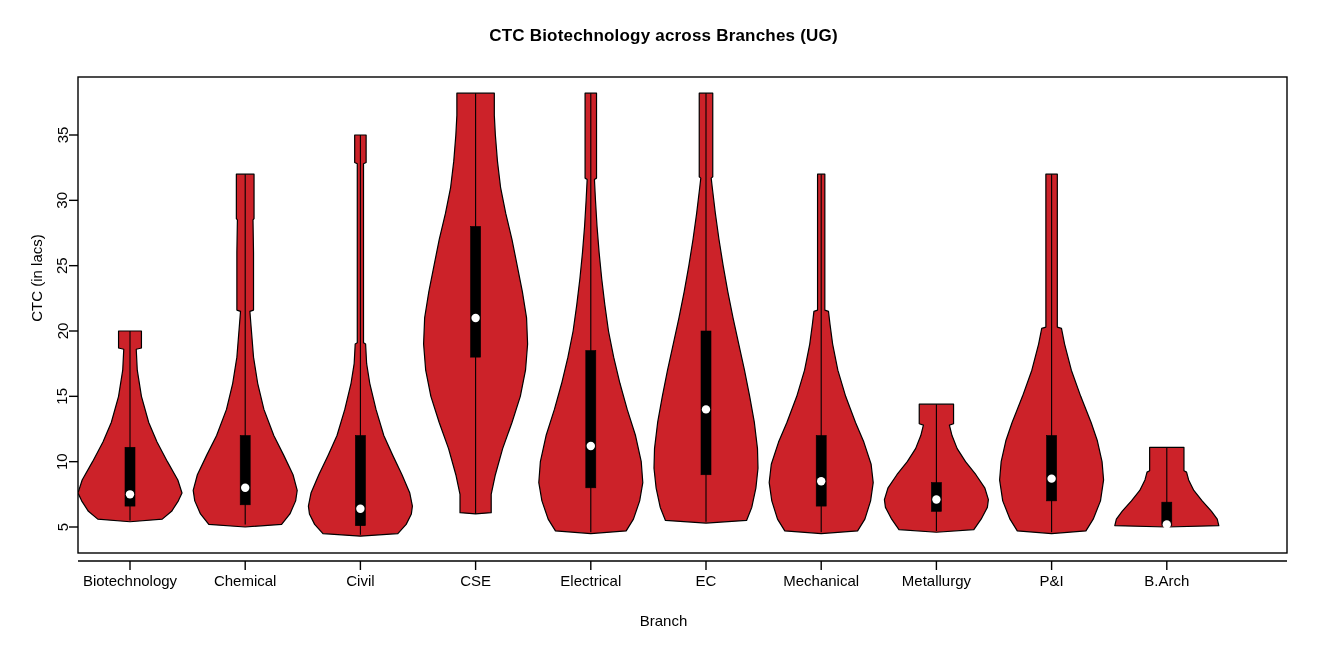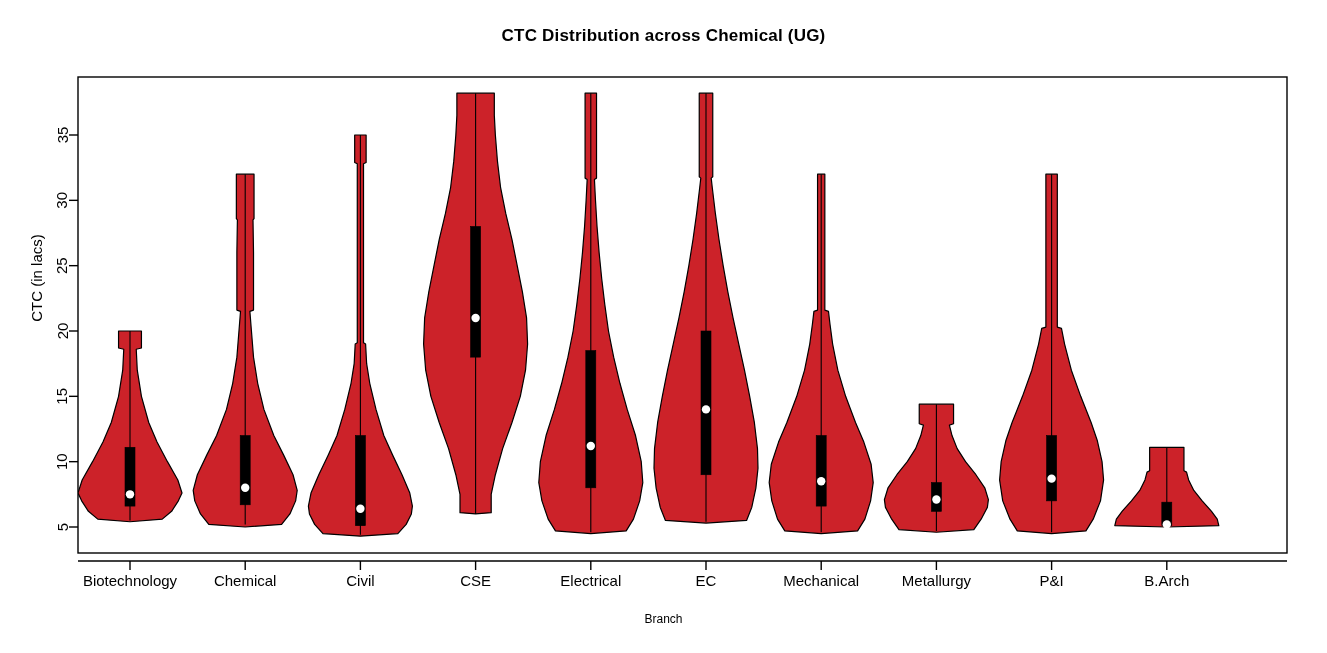--- a/index.html
+++ b/index.html
@@ -30,21 +30,21 @@
     font-weight: bold;
     letter-spacing: 0.2px;
     color: #000;
   }
   #xlabel {
     position: absolute;
     left: 0;
     top: 612px;
     width: 1327px;
     text-align: center;
-    font-size: 12px;
+    font-size: 15px;
     color: #000;
   }
   #ylabel {
     position: absolute;
     left: -62px;
     top: 268px;
     width: 200px;
     text-align: center;
     font-size: 15px;
     color: #000;
@@ -67,21 +67,21 @@
     font-family: "Liberation Sans", sans-serif;
     font-size: 15px;
     fill: #000;
   }
 </style>
 </head>
 <body>
 
 <div id="plot-root">
 
-  <div id="chart-title">CTC Distribution across Chemical (UG)</div>
+  <div id="chart-title">CTC Biotechnology across Branches (UG)</div>
 
   <div id="ylabel">CTC (in lacs)</div>
 
   <div id="xlabel">Branch</div>
 
   <svg id="violin-svg" viewBox="0 0 1327 653" preserveAspectRatio="none">
     <clipPath id="plotclip">
         <rect x="78" y="77" width="1209" height="476"></rect>
       </clipPath>
       <g id="axis-layer">

